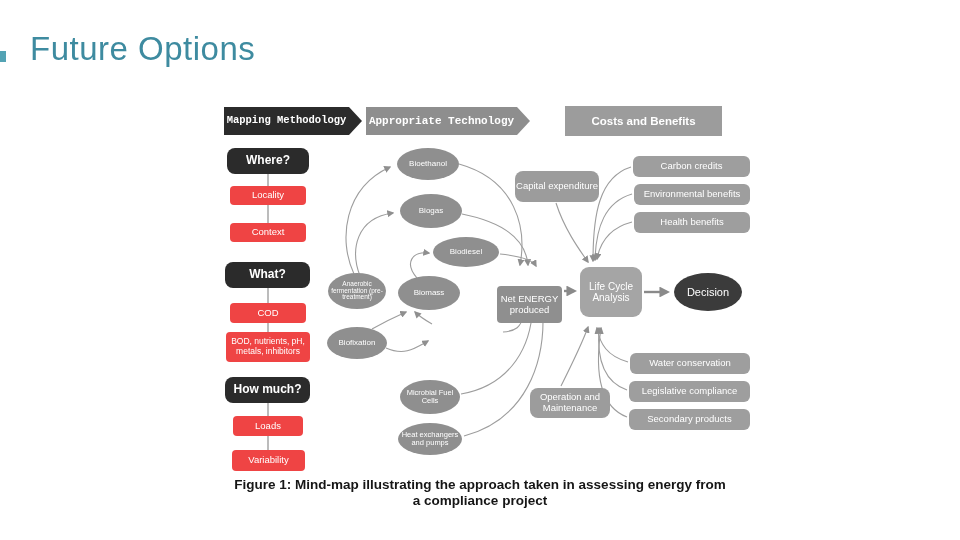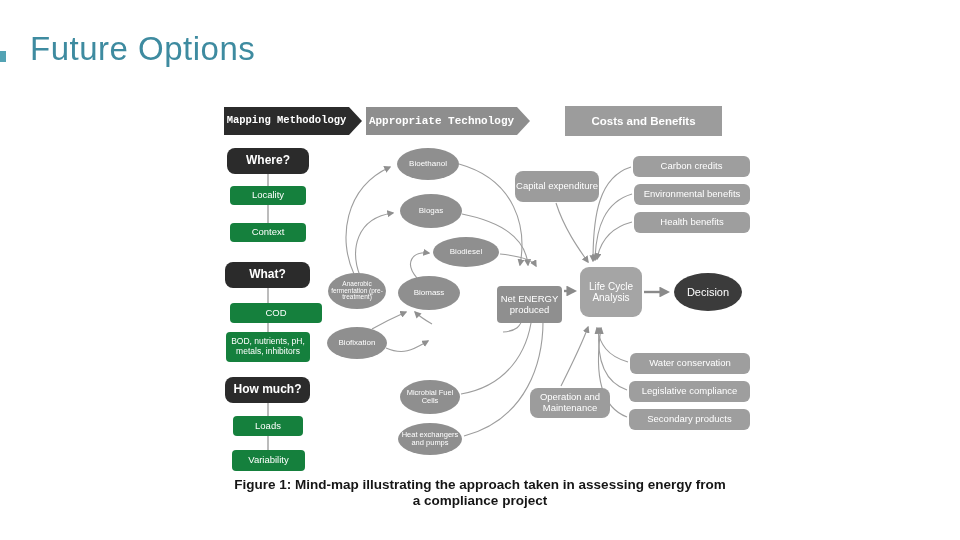--- a/index.html
+++ b/index.html
@@ -21,21 +21,21 @@
   }
   .banner{
     background:#2b2b2b;font-weight:bold;font-size:10.5px;
     clip-path:polygon(0 0, calc(100% - 13px) 0, 100% 50%, calc(100% - 13px) 100%, 0 100%);
     padding-right:13px;
     font-family:Liberation Mono, monospace;
   }
   .banner.gray{background:#8e8e8e;font-size:11px;}
   .banner-rect{background:#9c9c9c;font-weight:bold;font-size:11.5px;}
   .dark-box{background:#2b2b2b;border-radius:8px;font-weight:bold;font-size:12px;}
-  .gray-box{background:#15803d;border-radius:4px;font-size:9.5px;}
+  .gray-box{background:#ef4444;border-radius:4px;font-size:9.5px;}
   .gray-box.small{font-size:8.5px;}
   .side-box{background:#9e9e9e;border-radius:6px;font-size:9.5px;}
   .mid-box{background:#9c9c9c;border-radius:8px;font-size:9.5px;}
   .ellipse{background:#8f8f8f;border-radius:50%;font-size:8px;padding:2px;}
   .net-box{background:#8f8f8f;border-radius:4px;font-size:9.5px;margin-top:13px;}
   .lca-box{background:#a5a5a5;border-radius:9px;font-size:10px;}
   .decision{background:#3b3b3b;border-radius:50%;font-size:11px;}
   .caption{
     position:absolute;left:150px;top:477px;width:660px;text-align:center;
     color:#161616;font-weight:bold;font-size:13.5px;line-height:1.18;z-index:2;
@@ -97,21 +97,21 @@
   </svg>
 
   <div class="node banner" style="left:224px;top:107px;width:138px;height:28px">Mapping Methodology</div>
   <div class="node banner gray" style="left:366px;top:107px;width:164px;height:28px">Appropriate Technology</div>
   <div class="node banner-rect" style="left:565px;top:106px;width:157px;height:30px">Costs and Benefits</div>
 
   <div class="node dark-box" style="left:227px;top:148px;width:82px;height:26px">Where?</div>
   <div class="node gray-box" style="left:230px;top:186px;width:76px;height:19px">Locality</div>
   <div class="node gray-box" style="left:230px;top:223px;width:76px;height:19px">Context</div>
   <div class="node dark-box" style="left:225px;top:262px;width:85px;height:26px">What?</div>
-  <div class="node gray-box" style="left:230px;top:303px;width:92px;height:20px">COD</div>
+  <div class="node gray-box" style="left:230px;top:303px;width:76px;height:20px">COD</div>
   <div class="node gray-box small" style="left:226px;top:332px;width:84px;height:30px;padding:1px 4px">BOD, nutrients, pH, metals, inhibitors</div>
   <div class="node dark-box" style="left:225px;top:377px;width:85px;height:26px">How much?</div>
   <div class="node gray-box" style="left:233px;top:416px;width:70px;height:20px">Loads</div>
   <div class="node gray-box" style="left:232px;top:450px;width:73px;height:21px">Variability</div>
 
   <div class="node ellipse" style="left:397px;top:148px;width:62px;height:32px">Bioethanol</div>
   <div class="node ellipse" style="left:400px;top:194px;width:62px;height:34px">Biogas</div>
   <div class="node ellipse" style="left:433px;top:237px;width:66px;height:30px">Biodiesel</div>
   <div class="node ellipse" style="left:328px;top:273px;width:58px;height:36px;font-size:6.5px;line-height:1.05">Anaerobic fermentation (pre-treatment)</div>
   <div class="node ellipse" style="left:398px;top:276px;width:62px;height:34px">Biomass</div>

